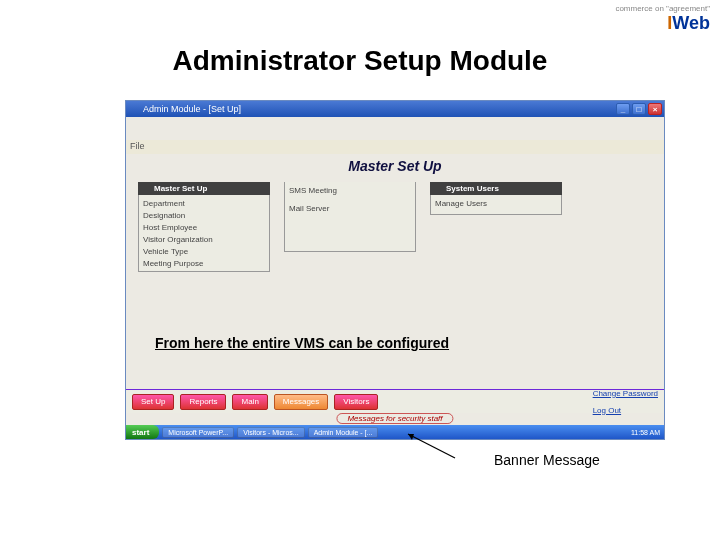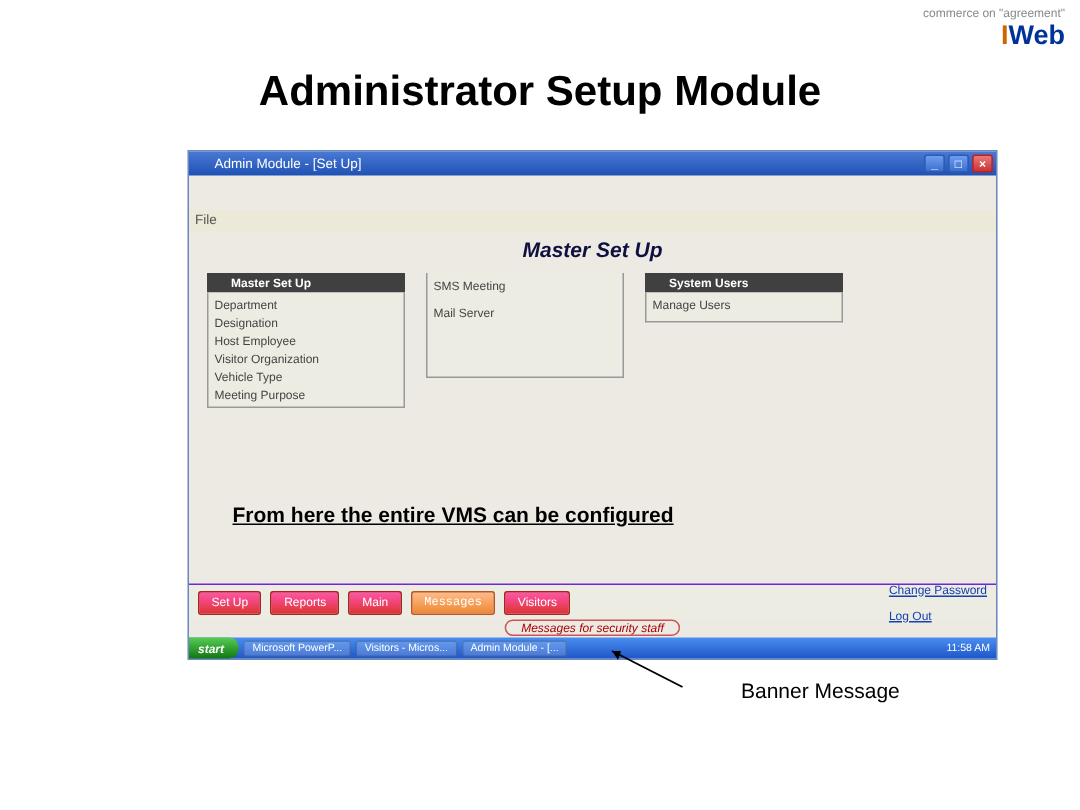--- a/index.html
+++ b/index.html
@@ -122,21 +122,21 @@
   }
   .tab {
     background: linear-gradient(#f5a,#d33);
     border: 1px solid #a22;
     border-radius: 2px;
     color: #fff;
     padding: 2px 8px 3px;
     font-size: 8px;
     cursor: pointer;
   }
-  .tab.active { background: linear-gradient(#fb8,#e83); border-color:#b52;font-family:Liberation Mono, monospace; }
+  .tab.active { background: linear-gradient(#fb8,#e83); border-color:#b52; }
   .tablinks {
     margin-left: auto;
     display: flex; gap: 8px;
     color: #1540b0;
     text-decoration: underline;
     font-size: 8px;
     flex-direction: column;
   }
   .banner {
     position: absolute;
@@ -154,21 +154,20 @@
     left: 0; right: 0; bottom: 0;
     height: 14px;
     background: linear-gradient(#4a8ef0,#1f56c8);
     display: flex; align-items: center;
     font-size: 8px; color: #fff;
   }
   .start {
     background: linear-gradient(#5c5,#171);
     height: 100%;
     padding: 0 10px 0 6px;
-    font-style: italic;
     font-weight: bold;
     display: flex; align-items: center;
     border-radius: 0 6px 6px 0;
   }
   .tbbtn {
     background: rgba(255,255,255,.18);
     border: 1px solid rgba(0,0,0,.2);
     border-radius: 2px;
     padding: 0 5px;
     margin-left: 3px;

